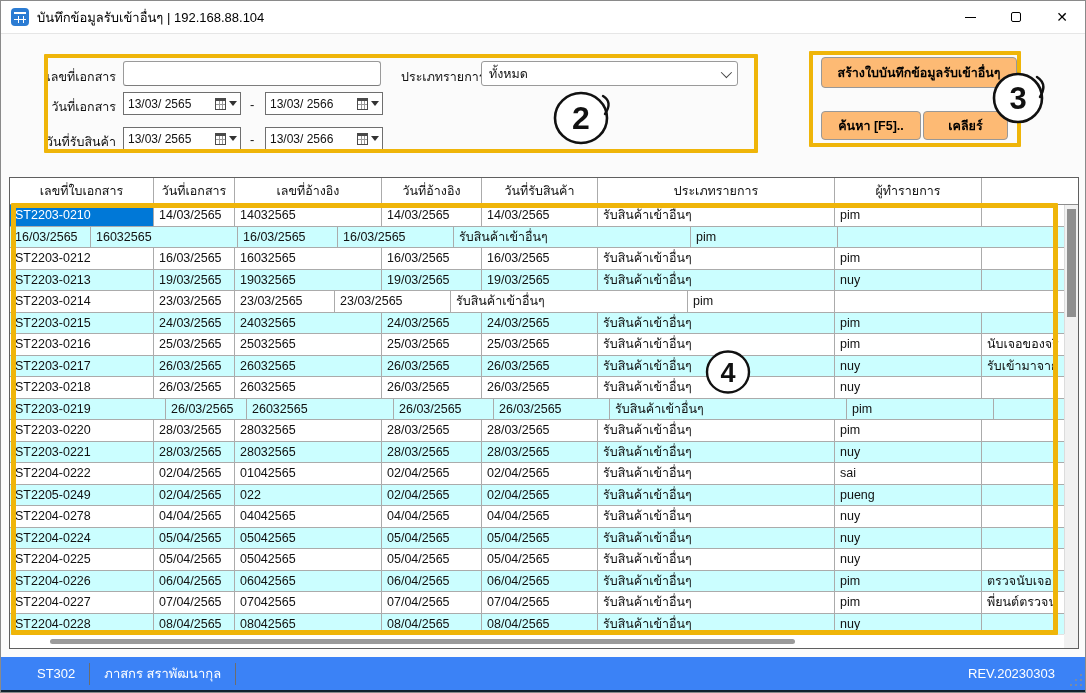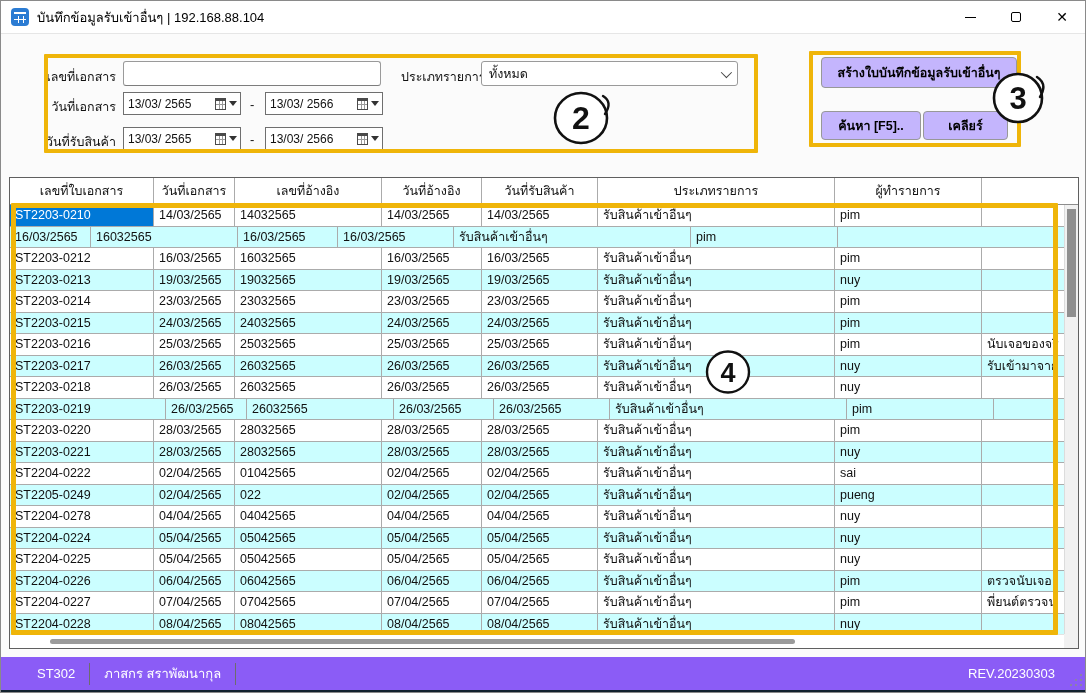--- a/index.html
+++ b/index.html
@@ -39,21 +39,21 @@
       linear-gradient(#9a9a9a,#9a9a9a) 6px 0 / 1px 100% no-repeat; flex:0 0 auto; }
   .dd-caret { width:0; height:0; border-left:4px solid transparent; border-right:4px solid transparent;
     border-top:5px solid #333; flex:0 0 auto; }
   .dash { position:absolute; font-size:13px; }
   .combo { position:absolute; left:480px; top:60px; width:257px; height:25px; background:#fff;
     border:1px solid #9a9a9a; border-radius:3px; display:flex; align-items:center; padding:0 8px 0 7px; font-size:12.5px; }
   .combo .cval { flex:1; }
   .chev { width:8px; height:8px; border-right:1.6px solid #444; border-bottom:1.6px solid #444;
     transform:rotate(45deg) translateY(-2px); flex:0 0 auto; }
   
-  .btn { position:absolute; background:#c4b5fd; border:1px solid #989898; border-radius:4px;
+  .btn { position:absolute; background:#fdba74; border:1px solid #989898; border-radius:4px;
     display:flex; align-items:center; justify-content:center; font-size:12.5px; font-weight:600; color:#000; }
   
   .grid { position:absolute; left:8px; top:176px; width:1070px; height:472px; background:#fff;
     border:1px solid #5f5f5f; z-index:10; }
   .grid-header { display:flex; height:27px; border-bottom:1px solid #8d8d8d; background:#fff;
     padding-right:14px; }
   .hcell { display:flex; align-items:center; justify-content:center; font-size:12.5px;
     border-right:1px solid #ababab; overflow:hidden; white-space:nowrap; flex:0 0 auto; }
   .hcell:last-child { flex:1 1 auto; border-right:none; }
   .grid-body { position:absolute; left:0; top:27px; right:14px; bottom:14px; overflow:hidden; }
@@ -68,21 +68,21 @@
     border-left:1px solid #dcdcdc; }
   .vthumb { position:absolute; left:2px; right:2px; top:4px; height:108px; background:#8f8f8f; }
   .hscroll { position:absolute; left:0; right:14px; bottom:0; height:14px; background:#ffffff;
     border-top:1px solid #e3e3e3; }
   .hthumb { position:absolute; top:4px; left:40px; width:745px; height:5px; background:#9b9b9b; border-radius:3px; }
   .scorner { position:absolute; right:0; bottom:0; width:14px; height:14px; background:#f1f1f1; }
   
   .hl { position:absolute; border:4px solid #efb509; pointer-events:none; z-index:30; border-radius:1px; }
   .ann { position:absolute; pointer-events:none; z-index:40; }
   
-  .statusbar { position:absolute; left:0; right:0; bottom:0; height:35px; background:#8b5cf6;
+  .statusbar { position:absolute; left:0; right:0; bottom:0; height:35px; background:#3b82f6;
     color:#fff; display:flex; align-items:center; font-size:13px; z-index:20;
     border-bottom:2px solid #12222e; }
   .sb-divider { width:1px; height:22px; background:#6d6d6d; margin:0 14px; }
   .sb-code { margin-left:36px; }
   .sb-rev { margin-left:auto; margin-right:30px; }
   .grip { position:absolute; right:3px; bottom:4px; width:12px; height:12px; }
   .grip i { position:absolute; width:2px; height:2px; background:#8d8d8d; border-radius:50%; }
 </style>
 </head>
 <body>
@@ -191,21 +191,20 @@
           <div class="gcell" style="width: 147px;">19032565</div>
           <div class="gcell" style="width: 100px;">19/03/2565</div>
           <div class="gcell" style="width: 116px;">19/03/2565</div>
           <div class="gcell" style="width: 237px;">รับสินค้าเข้าอื่นๆ</div>
           <div class="gcell" style="width: 147px;">nuy</div>
           <div class="gcell"></div>
         </div>
         <div class="grow">
           <div class="gcell" style="width: 144px;">ST2203-0214</div>
           <div class="gcell" style="width: 81px;">23/03/2565</div>
-          <div class="gcell" style="width: 147px;">23032565</div>
           <div class="gcell" style="width: 100px;">23/03/2565</div>
           <div class="gcell" style="width: 116px;">23/03/2565</div>
           <div class="gcell" style="width: 237px;">รับสินค้าเข้าอื่นๆ</div>
           <div class="gcell" style="width: 147px;">pim</div>
           <div class="gcell"></div>
         </div>
         <div class="grow alt">
           <div class="gcell" style="width: 144px;">ST2203-0215</div>
           <div class="gcell" style="width: 81px;">24/03/2565</div>
           <div class="gcell" style="width: 147px;">24032565</div>

